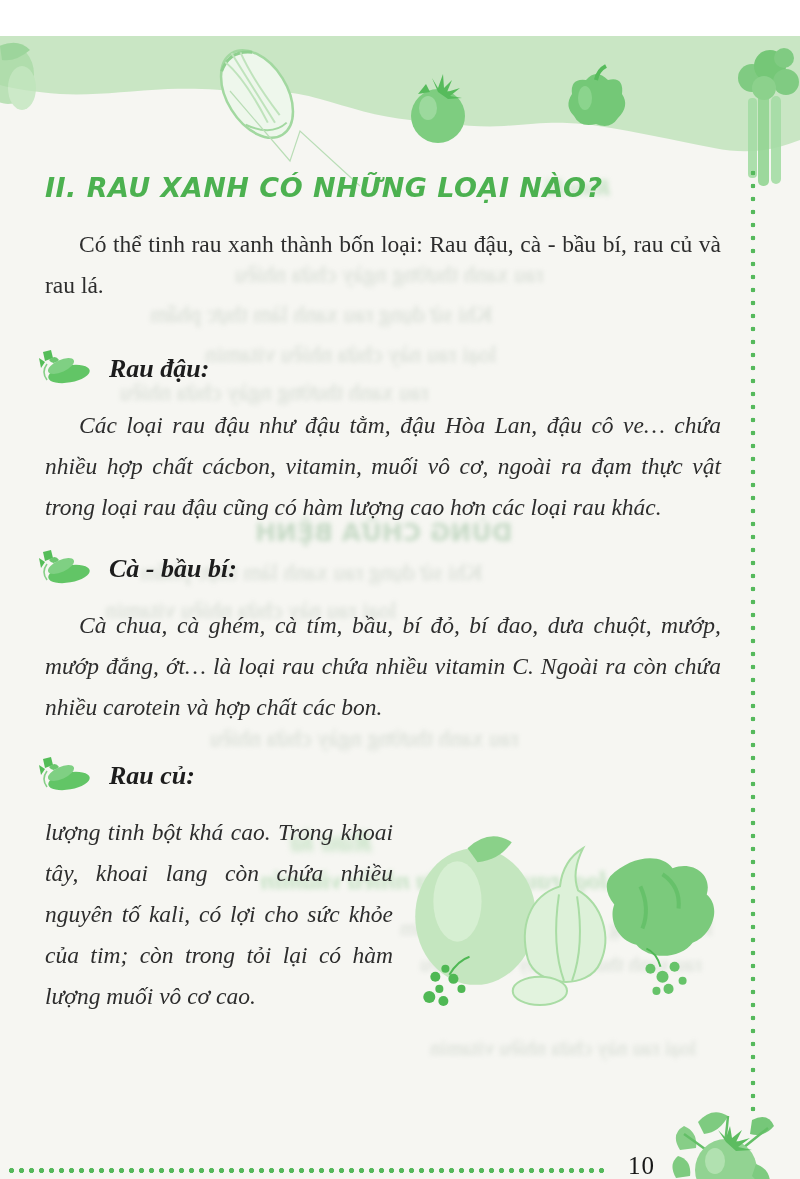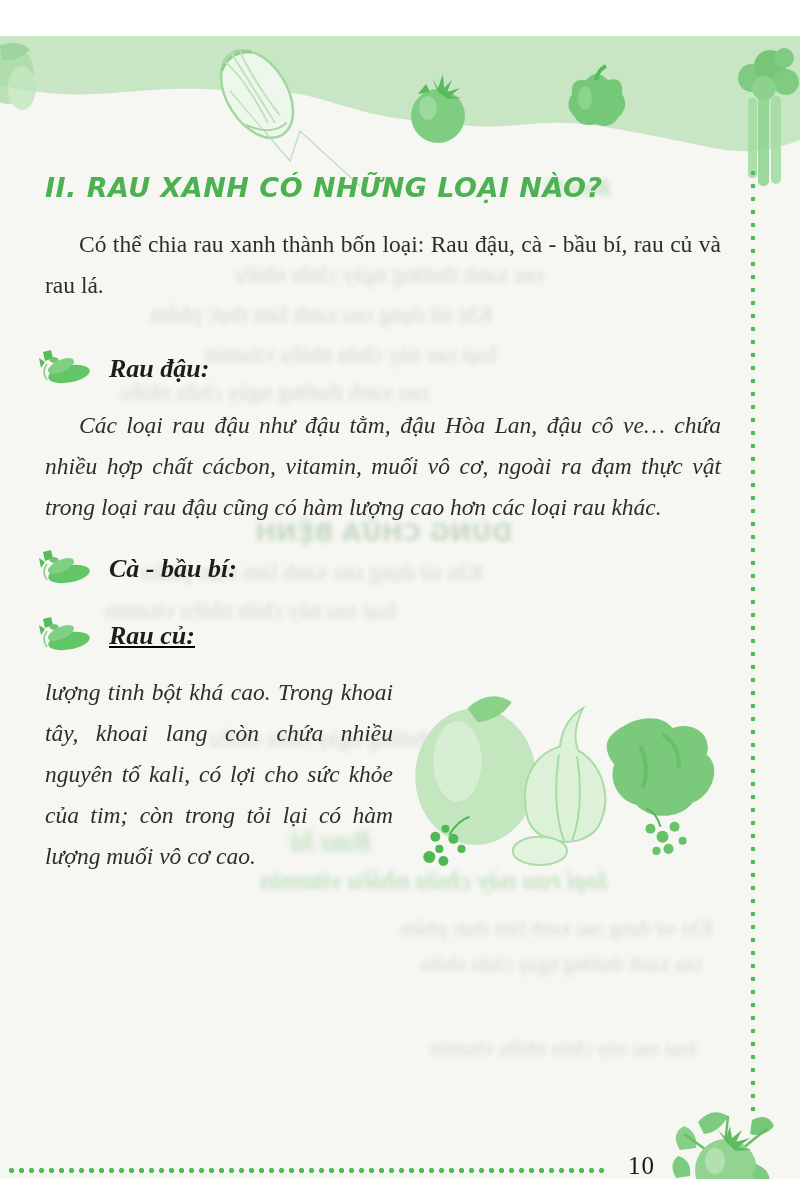--- a/index.html
+++ b/index.html
@@ -46,21 +46,21 @@
   p.para {
     font-size:23.5px; line-height:41px; color:#2d2d2d;
     text-align:justify; text-indent:34px;
   }
   .intro { margin-top:21px; }
 
   .section { margin-top:0; }
   .heading-row { display:flex; align-items:center; gap:14px; }
   .hr1 { margin-top:44px; }
   .hr2 { margin-top:22px; }
-  .hr3 { margin-top:29px;text-decoration:underline; }
+  .hr3 { margin-top:29px; }
   .section h2 {
     font-size:26px; font-style:italic; font-weight:bold; color:#1d1d1d;
     font-family:"Liberation Serif","DejaVu Serif",serif;
   }
   .section .para { margin-top:17px;font-style:italic; }
 
   .cuke-icon { flex:0 0 auto; margin-left:-6px; }
 
   .wrap-block { margin-top:0; }
   .onion-float {
@@ -149,21 +149,21 @@
   <div class="bleed" style="top:880px; left:400px; font-size:21px;">Khi sử dụng rau xanh làm thực phẩm</div>
   <div class="bleed" style="top:916px; left:420px; font-size:21px;">rau xanh thường ngày chứa nhiều</div>
   <div class="bleed" style="top:1000px; left:430px; font-size:21px;">loại rau này chứa nhiều vitamin</div>
 
   <div class="v-dots"></div>
 
   <div class="content">
 
     <h1 class="doc-title">II. RAU XANH CÓ NHỮNG LOẠI NÀO?</h1>
 
-    <p class="para intro">Có thể chia rau xanh thành bốn loại: Rau đậu, cà - bầu bí, rau củ và rau lá.</p>
+    <p class="para intro">Có thể tinh rau xanh thành bốn loại: Rau đậu, cà - bầu bí, rau củ và rau lá.</p>
 
     <div class="section">
       <div class="heading-row hr1">
         <svg class="cuke-icon" width="56" height="38" viewBox="0 0 56 38">
           <path d="M4,2 L12,0 L14,8 L6,11 Z M0,8 L6,12 L2,18 Z" fill="#54bd58"></path>
           <path d="M10,10 Q16,4 20,10 Q14,16 10,10 Z" fill="#6cc66f"></path>
           <ellipse cx="30" cy="24" rx="21" ry="8.5" fill="#62c566" transform="rotate(-10 30 24)"></ellipse>
           <ellipse cx="22" cy="16" rx="14" ry="6" fill="#7fd083" transform="rotate(-24 22 16)"></ellipse>
           <path d="M8,14 Q2,22 8,30" stroke="#86cf87" stroke-width="1.6" fill="none"></path>
         </svg>
@@ -176,20 +176,21 @@
       <div class="heading-row hr2">
         <svg class="cuke-icon" width="56" height="38" viewBox="0 0 56 38">
           <path d="M4,2 L12,0 L14,8 L6,11 Z M0,8 L6,12 L2,18 Z" fill="#54bd58"></path>
           <path d="M10,10 Q16,4 20,10 Q14,16 10,10 Z" fill="#6cc66f"></path>
           <ellipse cx="30" cy="24" rx="21" ry="8.5" fill="#62c566" transform="rotate(-10 30 24)"></ellipse>
           <ellipse cx="22" cy="16" rx="14" ry="6" fill="#7fd083" transform="rotate(-24 22 16)"></ellipse>
           <path d="M8,14 Q2,22 8,30" stroke="#86cf87" stroke-width="1.6" fill="none"></path>
         </svg>
         <h2>Cà - bầu bí:</h2>
       </div>
+      <p class="para">Cà chua, cà ghém, cà tím, bầu, bí đỏ, bí đao, dưa chuột, mướp, mướp đắng, ớt… là loại rau chứa nhiều vitamin C. Ngoài ra còn chứa nhiều carotein và hợp chất các bon.</p>
     </div>
 
     <div class="section">
       <div class="heading-row hr3">
         <svg class="cuke-icon" width="56" height="38" viewBox="0 0 56 38">
           <path d="M4,2 L12,0 L14,8 L6,11 Z M0,8 L6,12 L2,18 Z" fill="#54bd58"></path>
           <path d="M10,10 Q16,4 20,10 Q14,16 10,10 Z" fill="#6cc66f"></path>
           <ellipse cx="30" cy="24" rx="21" ry="8.5" fill="#62c566" transform="rotate(-10 30 24)"></ellipse>
           <ellipse cx="22" cy="16" rx="14" ry="6" fill="#7fd083" transform="rotate(-24 22 16)"></ellipse>
           <path d="M8,14 Q2,22 8,30" stroke="#86cf87" stroke-width="1.6" fill="none"></path>

